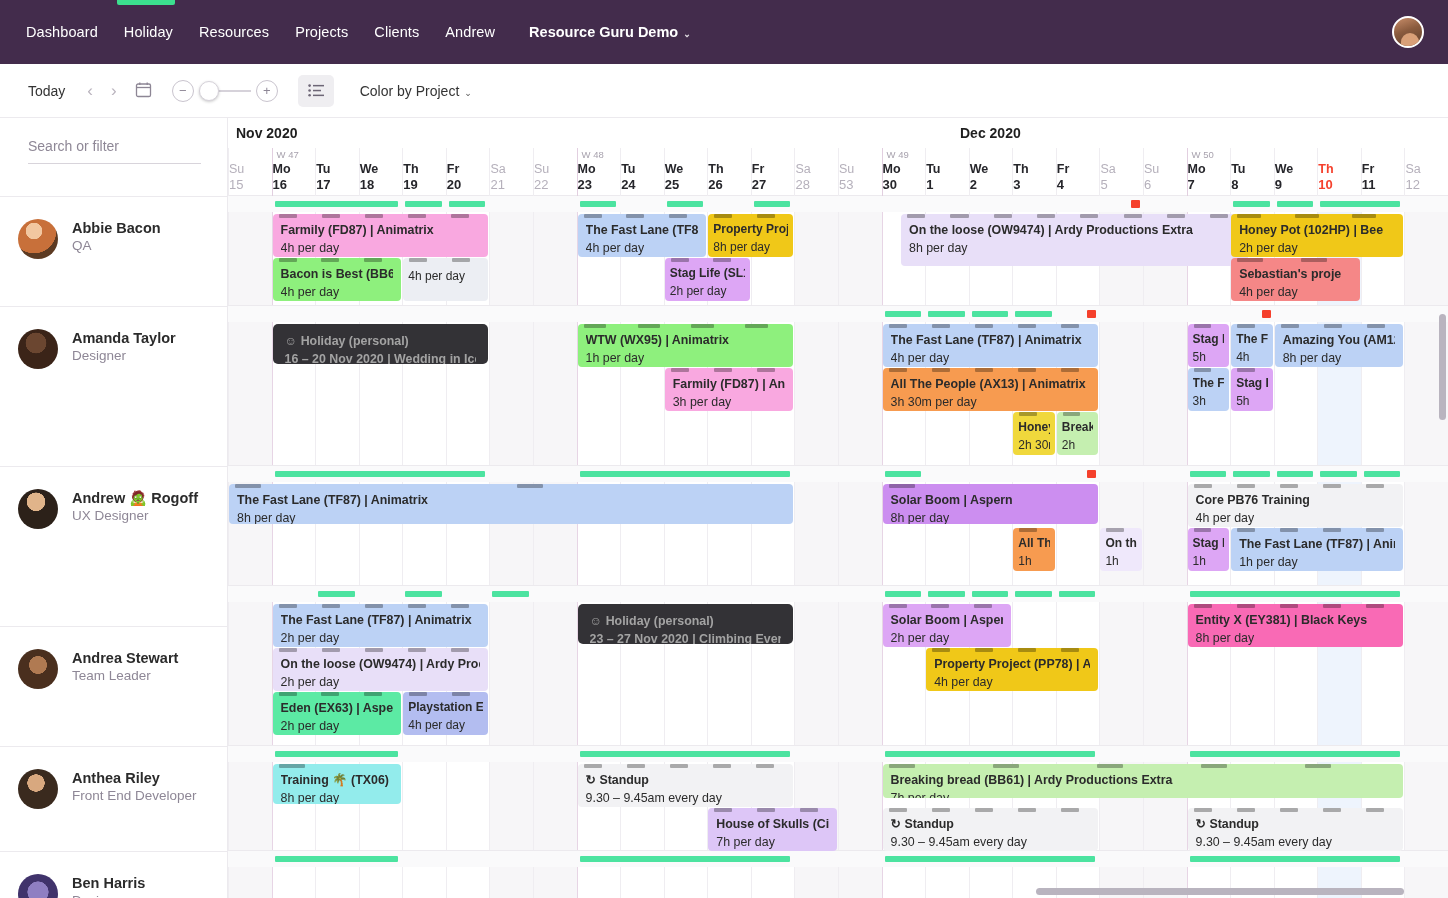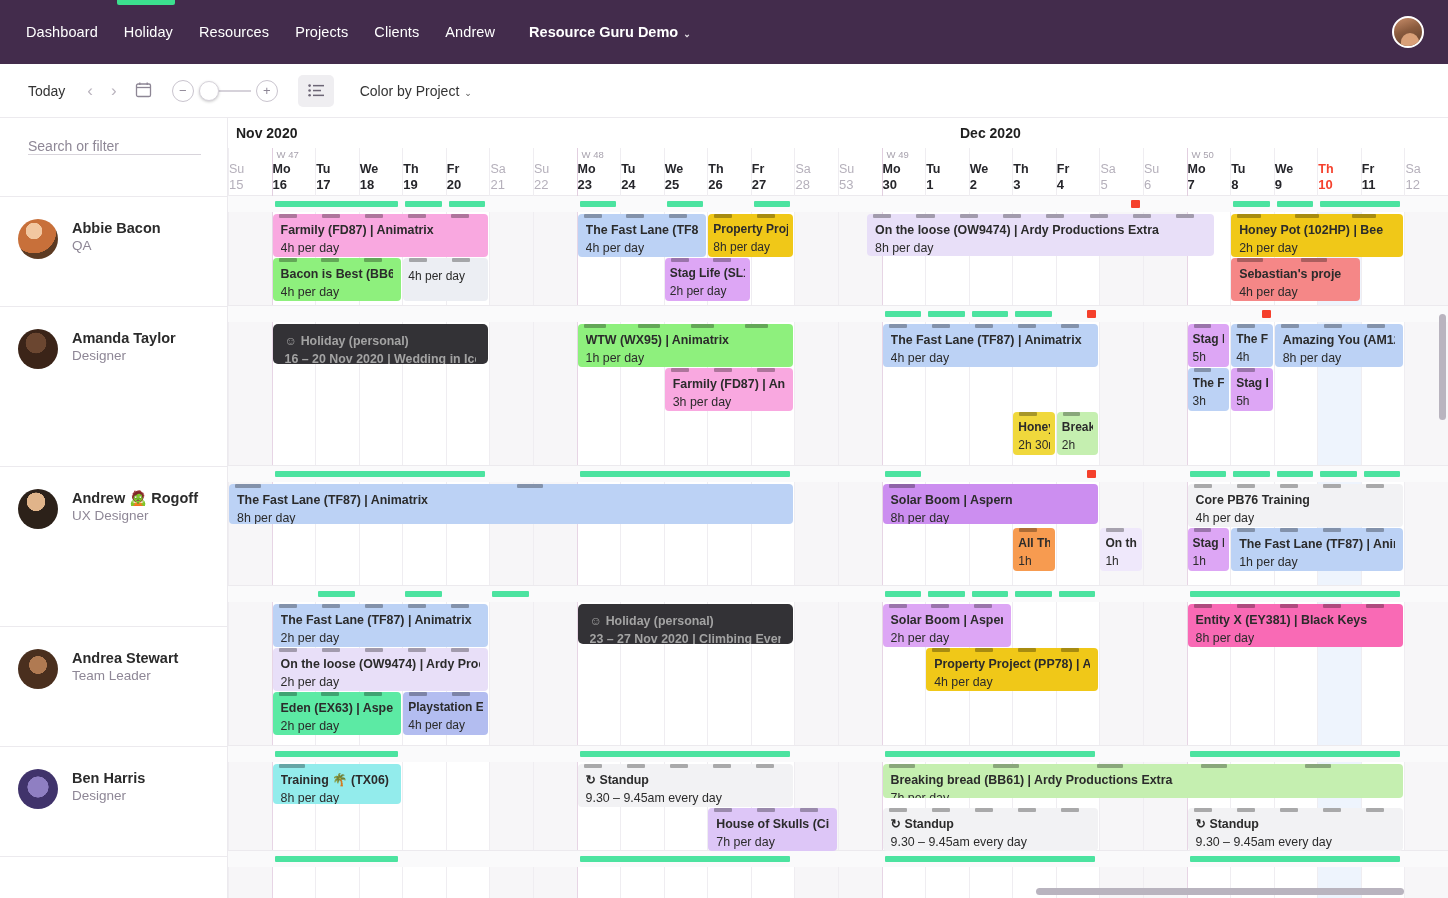--- a/index.html
+++ b/index.html
@@ -59,21 +59,21 @@
     width:36px; height:32px; background:#efeef1; border-radius:5px;
     display:flex; align-items:center; justify-content:center; cursor:pointer;
     margin-right:26px;
   }
   #colorby{ font-size:14px; color:#333; cursor:pointer; }
 
   
   #body{ display:flex; height:780px; }
   #leftcol{ width:228px; flex:0 0 228px; border-right:1px solid #eceaee; background:#fff;}
   #searchwrap{ height:78px; padding:20px 26px 0 28px; }
-  #searchbox{ display:flex; align-items:center; border-bottom:1px solid #d8d4db; }
+  #searchbox{ display:flex; align-items:center; border-bottom:1px solid #d8d4db; padding-bottom:9px;}
   #searchbox input{
     border:none; outline:none; font-size:14px; color:#8e8796; flex:1;
     font-family:"Liberation Sans", sans-serif; background:transparent;
   }
   #searchbox input::placeholder{ color:#8e8796; }
 
   .reslist{ border-top:1px solid #eceaee; }
   .rescell{
     display:flex; align-items:flex-start; padding:22px 10px 0 18px;
     border-bottom:1px solid #eceaee; overflow:hidden;
@@ -224,20 +224,27 @@
           <div>
             <div class="rname">Andrew 🧟 Rogoff</div>
             <div class="rrole">UX Designer</div>
           </div>
         </div>
         <div class="rescell" style="height: 120px;">
           <div class="pic" style="background:radial-gradient(circle at 50% 40%, #b07a52 0 28%, #4a2f1e 29% 100%)"></div>
           <div>
             <div class="rname">Andrea Stewart</div>
             <div class="rrole">Team Leader</div>
+          </div>
+        </div>
+        <div class="rescell" style="height: 105px;">
+          <div class="pic" style="background:radial-gradient(circle at 45% 35%, #d8a87f 0 25%, #3a2a1e 26% 100%)"></div>
+          <div>
+            <div class="rname">Anthea Riley</div>
+            <div class="rrole">Front End Developer</div>
           </div>
         </div>
         <div class="rescell" style="height: 110px;">
           <div class="pic" style="background:radial-gradient(circle at 50% 45%, #8f7fc2 0 35%, #40336b 36% 100%)"></div>
           <div>
             <div class="rname">Ben Harris</div>
             <div class="rrole">Designer</div>
           </div>
         </div>
       </div>
@@ -494,21 +501,21 @@
           <div class="t2">8h per day</div>
         </div>
         <div class="bk compact" style="left: 436.714px; width: 85.1429px; top: 62px; height: 43px; background: rgb(221, 166, 245);">
           <div class="ticks">
             <i style="left:6px;width:17.88px"></i>
             <i style="left:48.57142857142857px;width:17.88px"></i>
           </div>
           <div class="t1">Stag Life (SL13)</div>
           <div class="t2">2h per day</div>
         </div>
-        <div class="bk" style="left: 639px; width: 346.571px; top: 18px; height: 42px; background: rgb(232, 223, 248);">
+        <div class="bk" style="left: 673px; width: 346.571px; top: 18px; height: 52px; background: rgb(232, 223, 248);">
           <div class="ticks">
             <i style="left:6px;width:18.194999999999997px"></i>
             <i style="left:49.32142857142857px;width:18.194999999999997px"></i>
             <i style="left:92.64285714285714px;width:18.194999999999997px"></i>
             <i style="left:135.96428571428572px;width:18.194999999999997px"></i>
             <i style="left:179.28571428571428px;width:18.194999999999997px"></i>
             <i style="left:222.60714285714283px;width:18.194999999999997px"></i>
             <i style="left:265.92857142857144px;width:18.194999999999997px"></i>
             <i style="left:309.25px;width:18.194999999999997px"></i>
           </div>
@@ -559,20 +566,31 @@
           <div class="ticks">
             <i style="left:6px;width:18.131999999999994px"></i>
             <i style="left:49.171428571428564px;width:18.131999999999994px"></i>
             <i style="left:92.34285714285713px;width:18.131999999999994px"></i>
             <i style="left:135.51428571428568px;width:18.131999999999994px"></i>
             <i style="left:178.68571428571425px;width:18.131999999999994px"></i>
           </div>
           <div class="t1">The Fast Lane (TF87) | Animatrix</div>
           <div class="t2">4h per day</div>
         </div>
+        <div class="bk" style="left: 654.571px; width: 215.857px; top: 172px; height: 43px; background: rgb(247, 155, 80);">
+          <div class="ticks">
+            <i style="left:6px;width:18.131999999999994px"></i>
+            <i style="left:49.171428571428564px;width:18.131999999999994px"></i>
+            <i style="left:92.34285714285713px;width:18.131999999999994px"></i>
+            <i style="left:135.51428571428568px;width:18.131999999999994px"></i>
+            <i style="left:178.68571428571425px;width:18.131999999999994px"></i>
+          </div>
+          <div class="t1">All The People (AX13) | Animatrix</div>
+          <div class="t2">3h 30m per day</div>
+        </div>
         <div class="bk hatch compact" style="left: 785.286px; width: 41.5714px; top: 216px; height: 43px; background: rgb(240, 216, 60);">
           <div class="ticks">
             <i style="left:6px;width:17.459999999999997px"></i>
           </div>
           <div class="t1">Honey</div>
           <div class="t2">2h 30m</div>
         </div>
         <div class="bk compact" style="left: 828.857px; width: 41.5714px; top: 216px; height: 43px; background: rgb(197, 239, 176);">
           <div class="ticks">
             <i style="left:6px;width:17.459999999999997px"></i>

